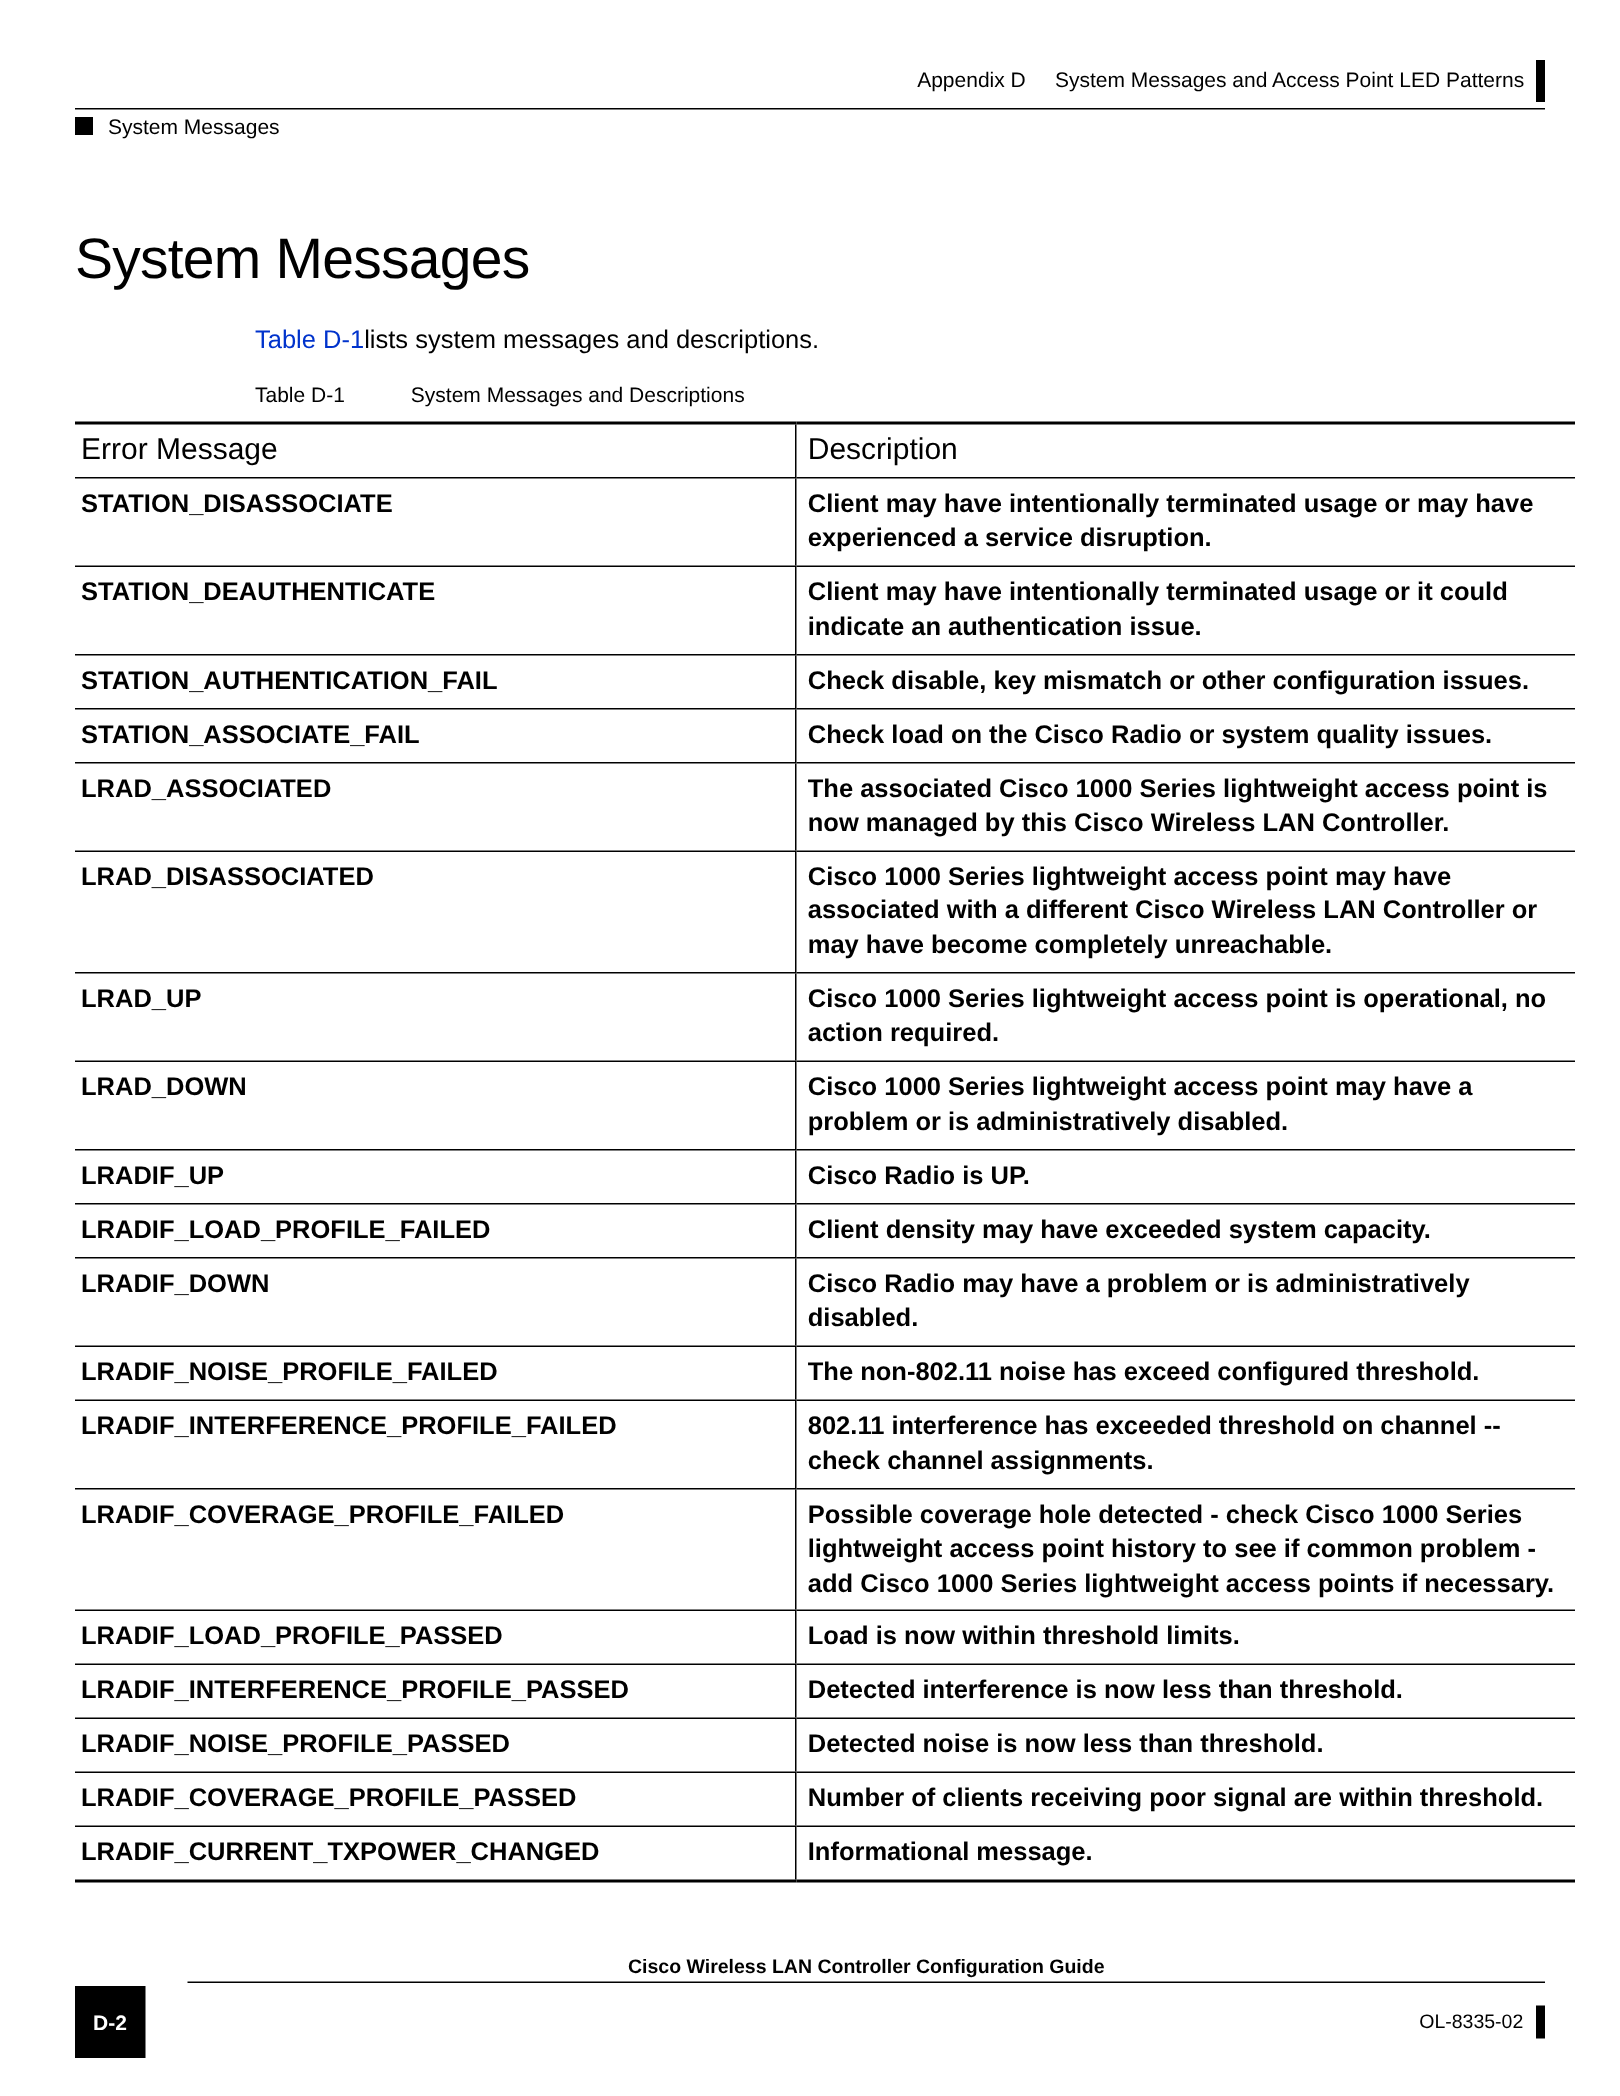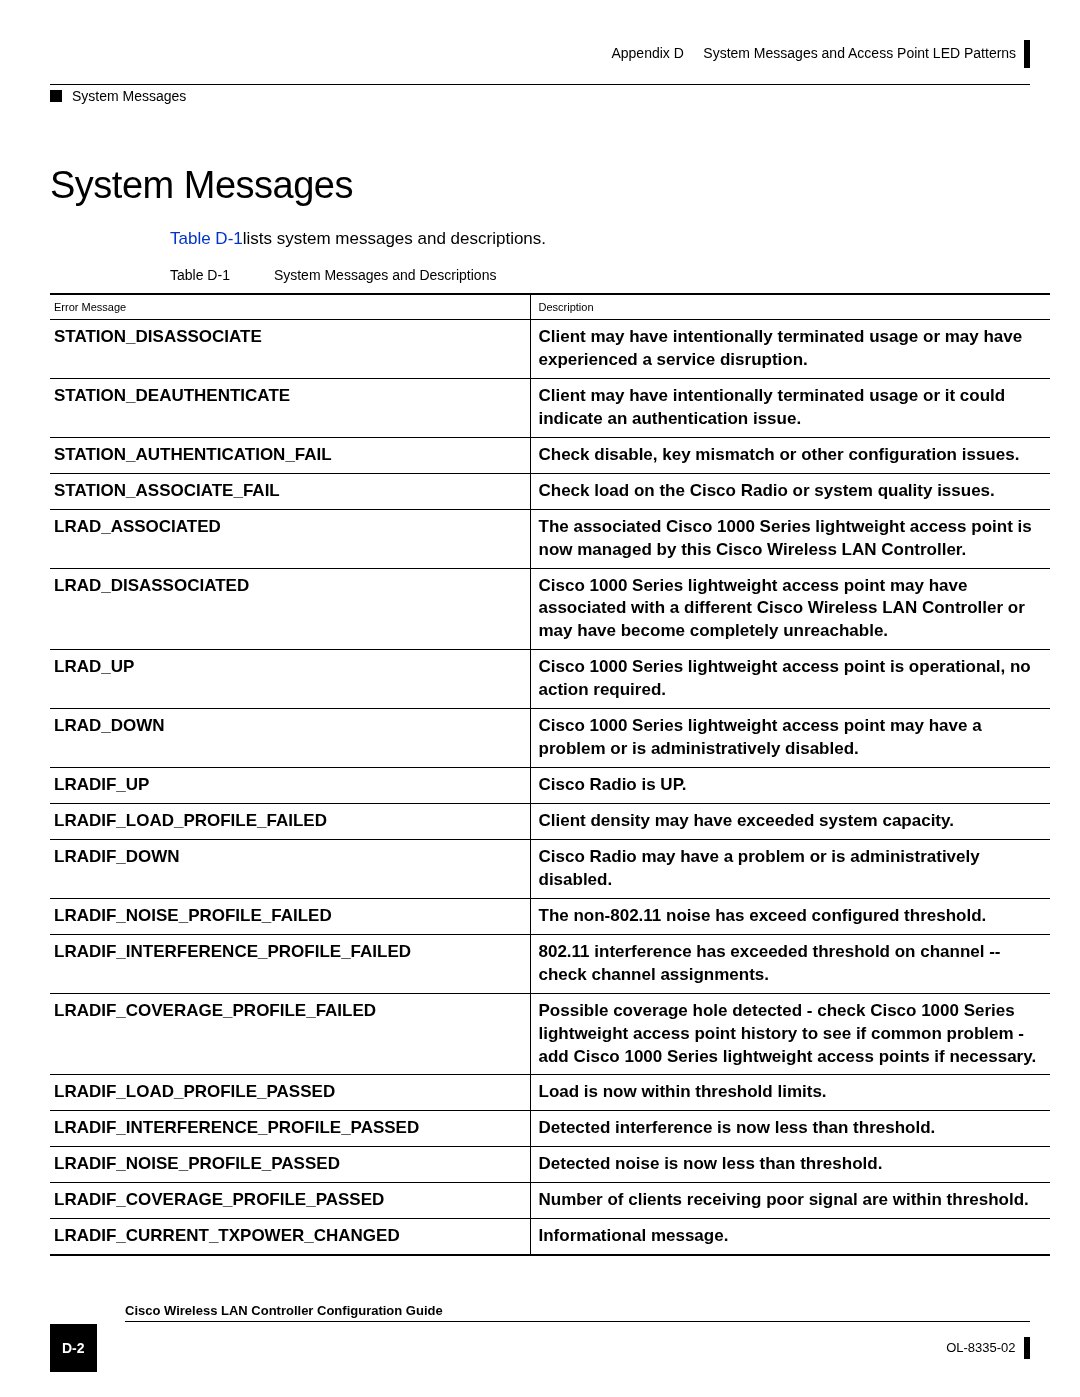--- a/index.html
+++ b/index.html
@@ -18,21 +18,21 @@
     .page {
       padding: 40px 50px 30px 50px;
       height: 100%;
       position: relative;
     }
     .header-top {
       display: flex;
       justify-content: space-between;
       align-items: flex-start;
       font-size: 14px;
-      margin-bottom: 16px;
+      margin-bottom: 4px;
     }
     .header-marker-right {
       display: inline-block;
       width: 6px;
       height: 28px;
       background: #000;
       vertical-align: middle;
       margin-left: 4px;
     }
     .header-rule {
@@ -78,21 +78,21 @@
     }
     .msg-table {
       margin-left: 0px;
       width: 1000px;
       border-collapse: collapse;
       font-size: 17px;
     }
     .msg-table th {
       text-align: left;
       font-weight: normal;
-      font-size: 11px;
+      font-size: 20px;
       padding: 6px 4px 6px 4px;
       border-top: 2px solid #000;
       border-bottom: 1px solid #000;
     }
     .msg-table th.col-err {
       width: 48%;
     }
     .msg-table th.col-desc {
       border-left: 1px solid #000;
       padding-left: 8px;
@@ -112,20 +112,21 @@
       padding-left: 8px;
     }
     .msg-table tr:last-child td {
       border-bottom: 2px solid #000;
     }
     .footer {
       position: absolute;
       bottom: 25px;
       left: 50px;
       right: 50px;
+      text-align: center;
     }
     .footer-title {
       font-size: 13px;
       font-weight: bold;
       margin-left: 75px;
       border-bottom: 1px solid #000;
       padding-bottom: 3px;
     }
     .footer-bottom {
       display: flex;

